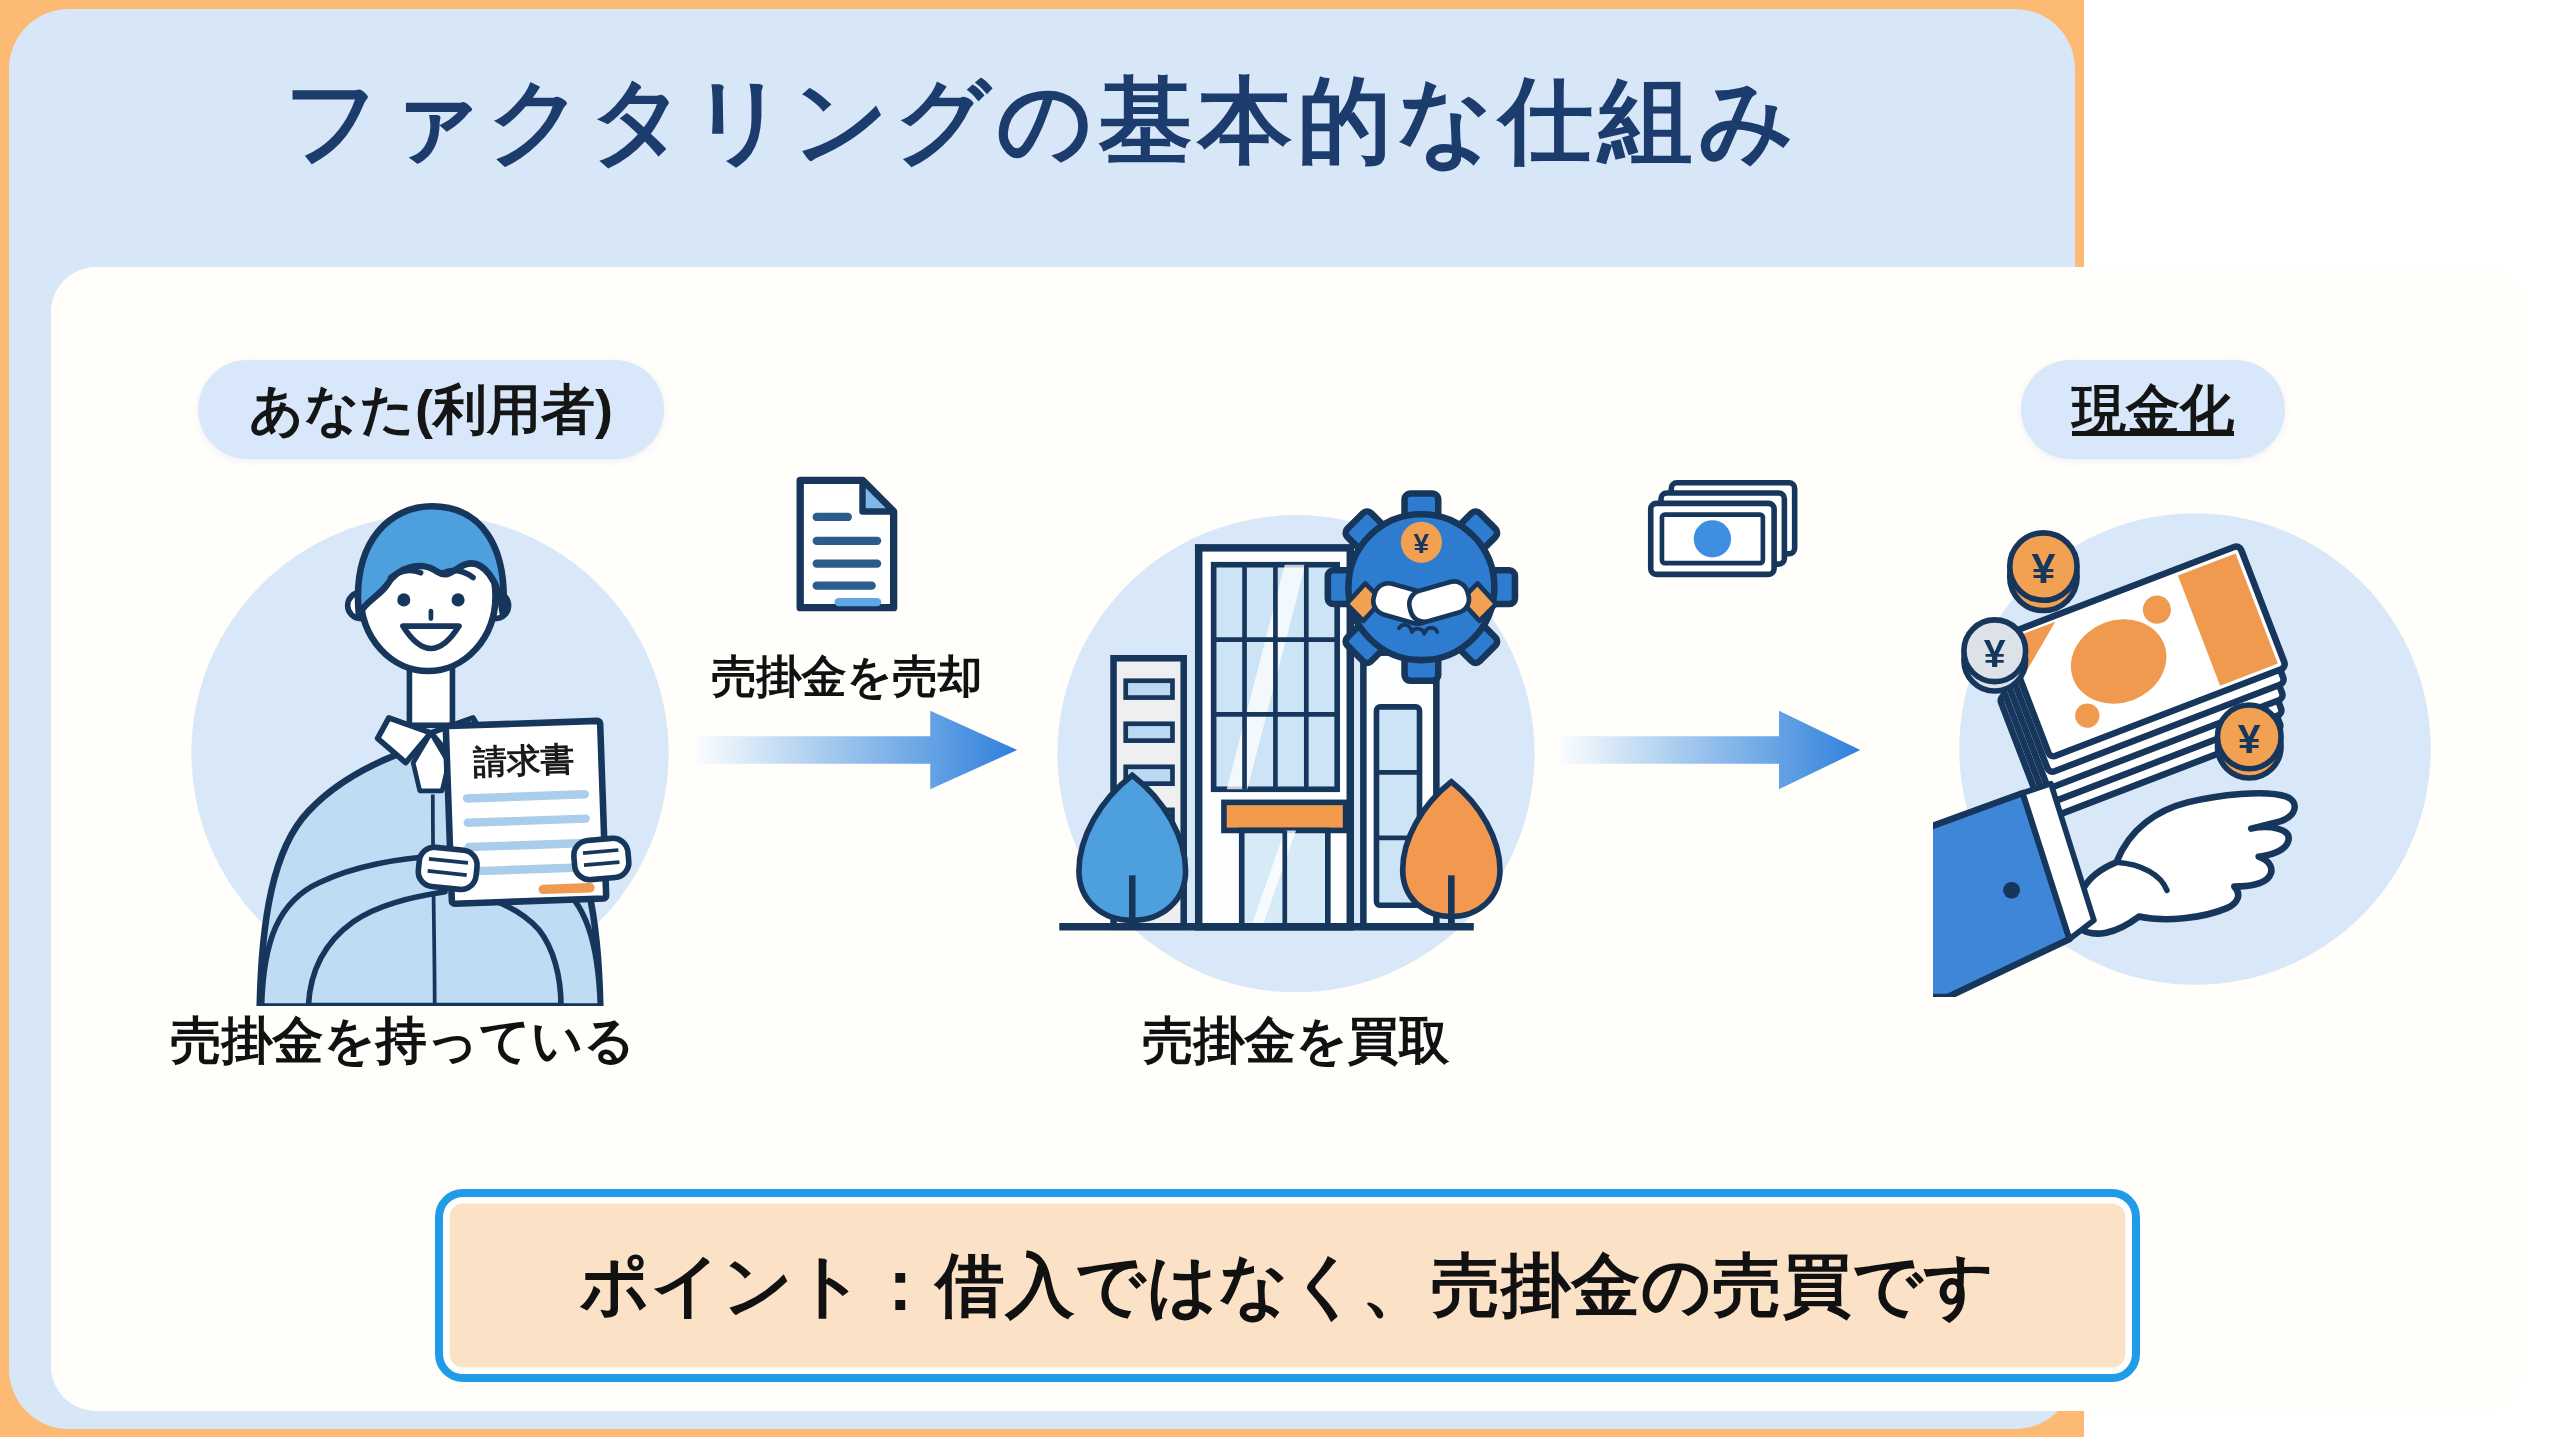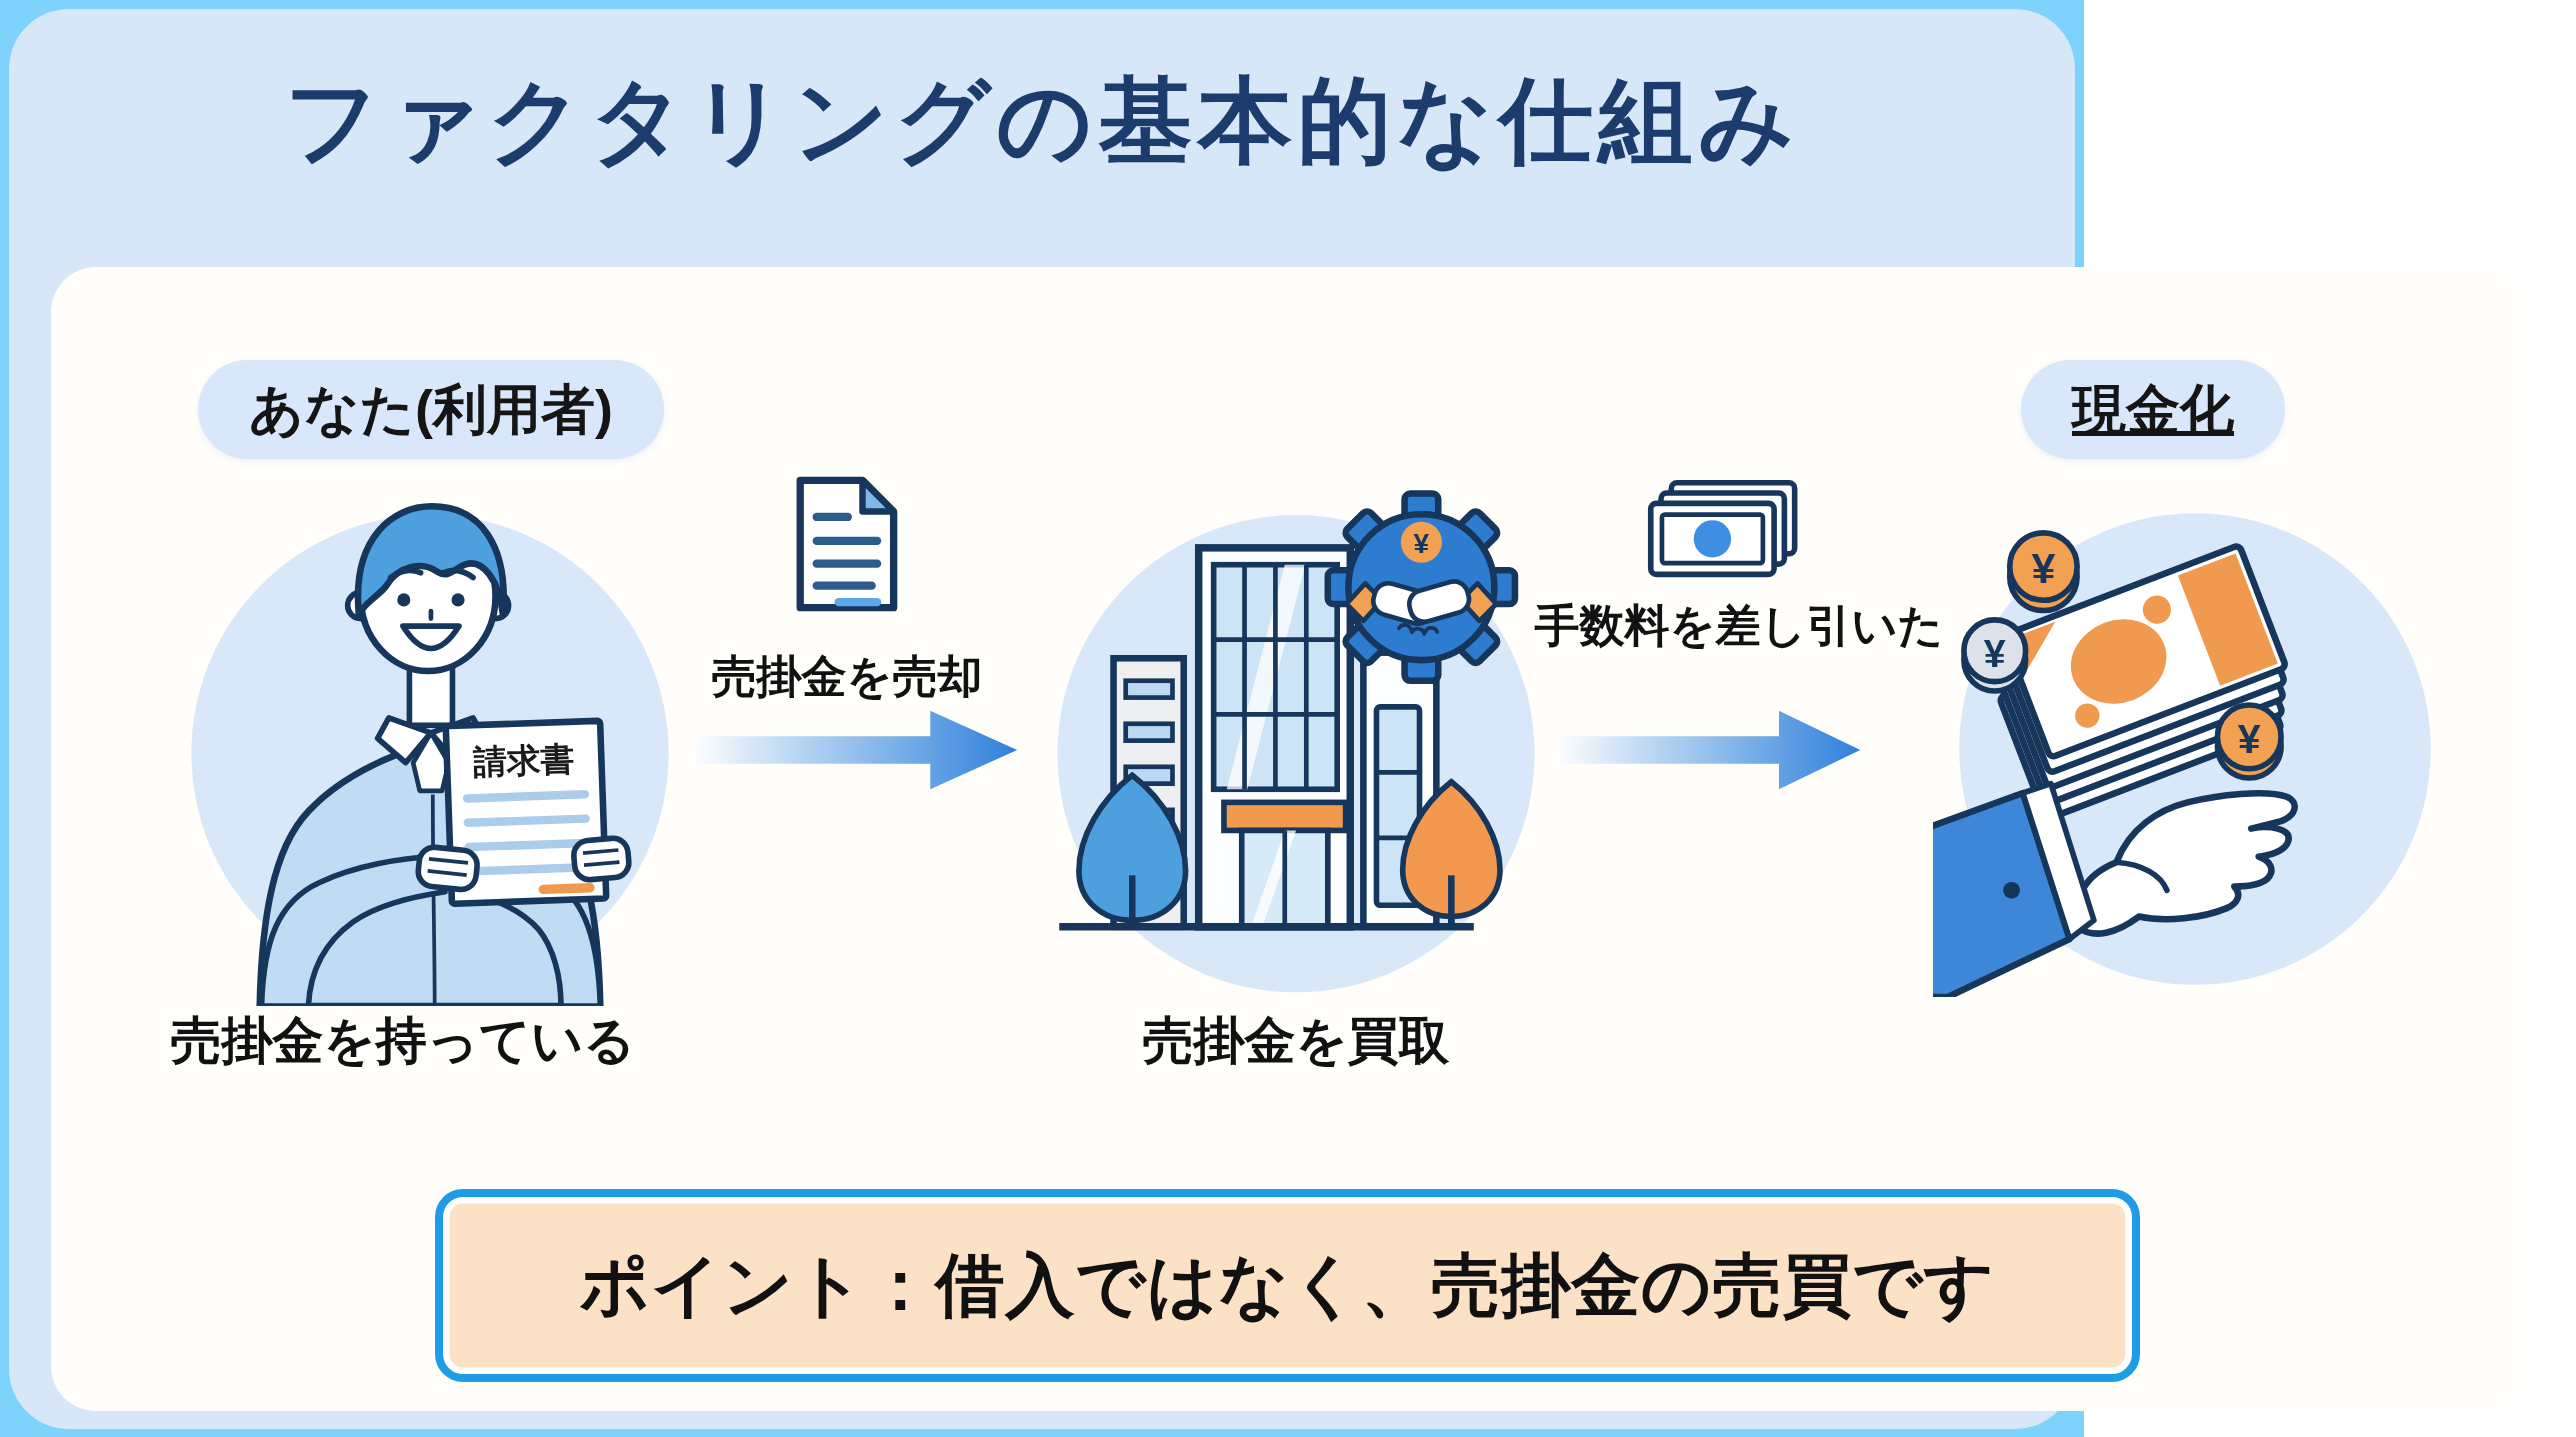--- a/index.html
+++ b/index.html
@@ -3,21 +3,21 @@
 <meta charset="utf-8">
 <style>
   :root{
     --banner_blue:#D7E7F8; --panel_white:#FFFEFB; --title_navy:#1D3C6E;
     --pill_blue:#D8E8FA; --text_black:#1A1A1A; --arrow_blue:#2F80DC;
     --outline_navy:#16365C; --point_bg:#FBE2C6; --point_border:#1F9BE8;
   }
   *{margin:0;padding:0;box-sizing:border-box;}
   html,body{width:2576px;height:1438px;background:#fff;overflow:hidden;}
   body{font-family:"Liberation Sans","DejaVu Sans",sans-serif;color:var(--text_black);}
-  .page{position:relative;width:2084px;height:1438px;background:#7dd3fc;}
+  .page{position:relative;width:2084px;height:1438px;background:#fdba74;}
   .banner{position:absolute;inset:9.4px;border-radius:60px;background:var(--banner_blue);}
   .title{position:absolute;left:0;top:58px;width:100%;text-align:center;
     font-size:94px;font-weight:800;letter-spacing:5.6px;color:var(--title_navy);}
   .panel{position:absolute;left:51px;top:267px;width:2473px;height:1144px;
     border-radius:45px;background:var(--panel_white);}
   .pill{position:absolute;transform:translateX(-50%);height:99px;line-height:99px;
     padding:0 51px;border-radius:56px;background:var(--pill_blue);
     font-size:54px;font-weight:700;color:#151515;white-space:nowrap;
     box-shadow:0 1.9px 7.5px rgba(30,80,140,.08);}
   .pill1{left:431px;top:360px;}
@@ -197,21 +197,20 @@
   </svg>
 
   <svg class="illus" style="left:1647px;top:479px" width="157" height="101" viewBox="0 0 168 108">
     <rect x="26" y="4" width="132" height="76" rx="6" fill="#fff" stroke="#16365C" stroke-width="6"></rect>
     <rect x="15" y="15" width="132" height="76" rx="6" fill="#fff" stroke="#16365C" stroke-width="6"></rect>
     <rect x="4" y="26" width="132" height="76" rx="6" fill="#fff" stroke="#16365C" stroke-width="6"></rect>
     <rect x="16" y="38" width="108" height="52" rx="3" fill="none" stroke="#16365C" stroke-width="5"></rect>
     <circle cx="70" cy="64" r="20" fill="#3E8EE2"></circle>
   </svg>
   <div class="arrow-label" style="left:1739px;top:597px">
-    <div>手数料を差し引いた</div>
   </div>
   <svg class="illus" style="left:1557px;top:709px" width="305" height="82" viewBox="0 0 360 90" preserveAspectRatio="none">
     <defs>
         <linearGradient id="ag2" x1="0" y1="0" x2="1" y2="0">
       <stop offset="0" stop-color="#FDFEFF"></stop>
           <stop offset="0.4" stop-color="#A8CCEF"></stop>
           <stop offset="1" stop-color="#2F80DC"></stop>
     </linearGradient>
       </defs>
     <polygon points="0,30 262,30 262,2 358,45 262,88 262,60 0,60" fill="url(#ag2)"></polygon>

